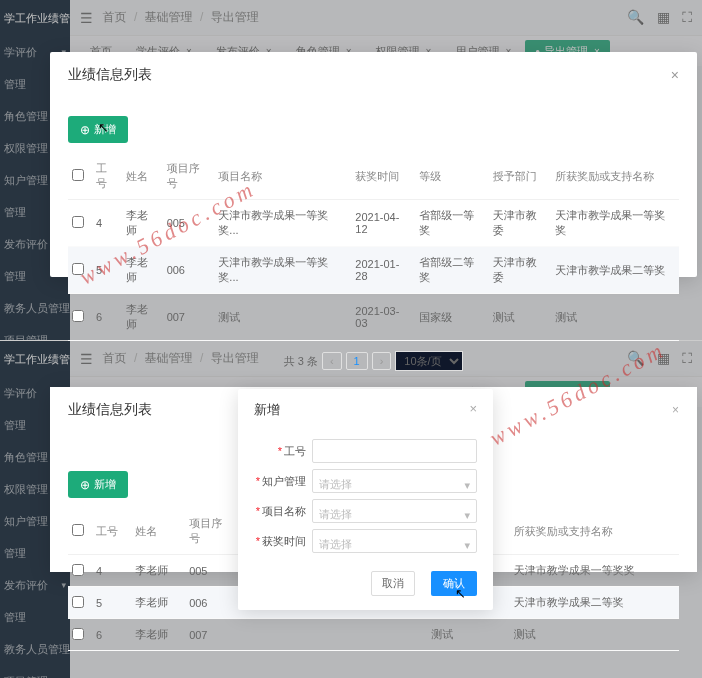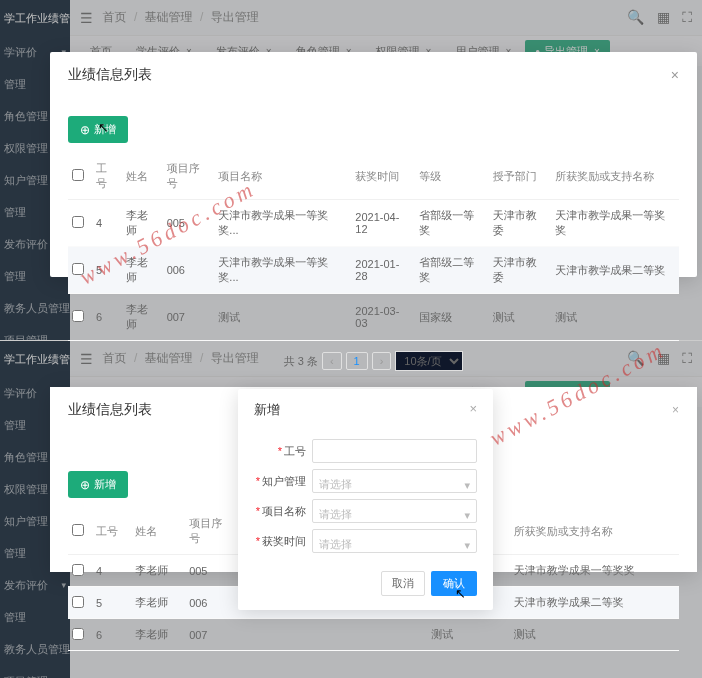--- a/index.html
+++ b/index.html
@@ -61,21 +61,21 @@
     .watermark { position: absolute; color: rgba(200,40,40,0.55); font-family: Georgia, serif; font-style: italic; font-size: 22px; transform: rotate(-28deg); pointer-events: none; z-index: 50; letter-spacing: 4px; }
 
     
     .form-modal { position: absolute; left: 238px; top: 48px; width: 255px; background: #fff; border-radius: 2px; box-shadow: 0 4px 20px rgba(0,0,0,0.15); padding: 12px 16px 14px 16px; z-index: 20; }
     .form-modal .fm-title { font-size: 13px; margin-bottom: 20px; color: #333; display: flex; justify-content: space-between; }
     .form-row { display: flex; align-items: center; margin-bottom: 6px; }
     .form-label { width: 58px; text-align: right; font-size: 11px; color: #555; padding-right: 6px; }
     .form-label .req { color: #f5222d; margin-right: 2px; }
     .form-input { flex: 1; border: 1px solid #dcdcdc; height: 24px; border-radius: 2px; padding: 0 6px; font-size: 11px; }
     .form-select { flex: 1; border: 1px solid #dcdcdc; height: 24px; border-radius: 2px; padding: 0 6px; font-size: 11px; color: #bbb; display: flex; align-items: flex-end; justify-content: space-between; background: #fff; }
-    .form-actions { display: flex; justify-content: flex-end; gap: 6px; margin-top: 18px; }
+    .form-actions { display: flex; justify-content: flex-end; gap: 16px; margin-top: 18px; }
     .btn-cancel { border: 1px solid #dcdcdc; background: #fff; color: #666; padding: 4px 10px; font-size: 11px; border-radius: 2px; cursor: pointer; }
     .btn-ok { border: none; background: #1890ff; color: #fff; padding: 4px 12px; font-size: 11px; border-radius: 2px; cursor: pointer; }
 
     
     .close-x-small { margin-left: auto; color: #aaa; cursor: pointer; }
     .screen2 .modal-behind { position: absolute; left: 50px; top: 46px; right: 5px; height: 185px; background: #fff; padding: 14px 18px; box-shadow: 0 4px 20px rgba(0,0,0,0.15); z-index: 5; }
     .cursor { position: absolute; font-size: 13px; color: #000; z-index: 100; }
   </style>
 </head>
 <body>

